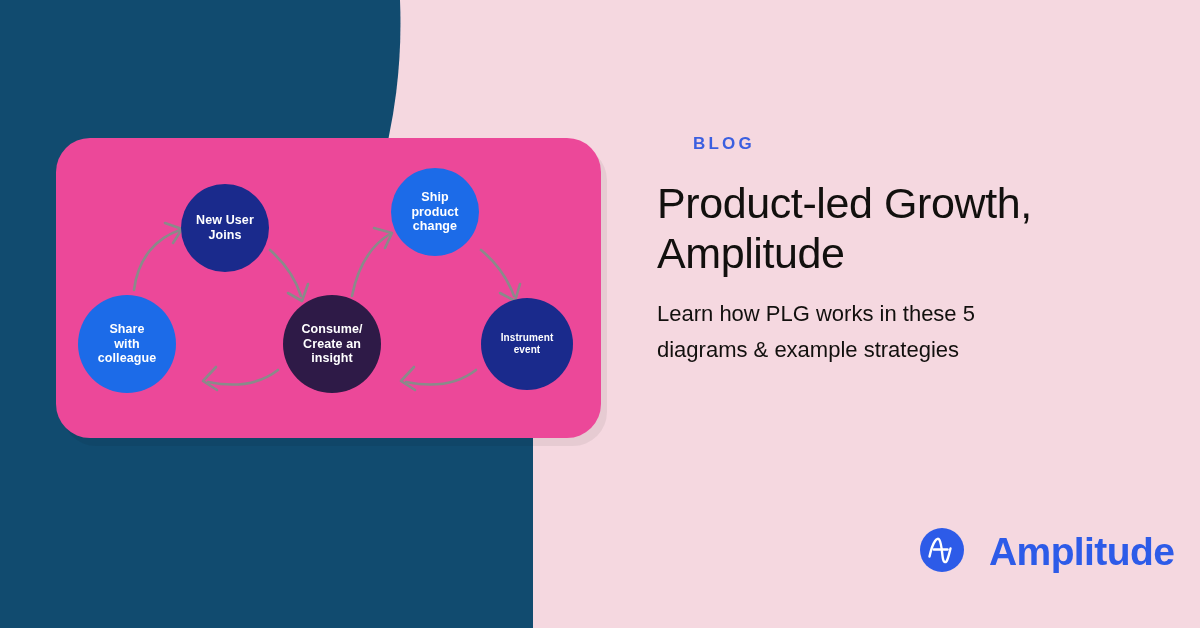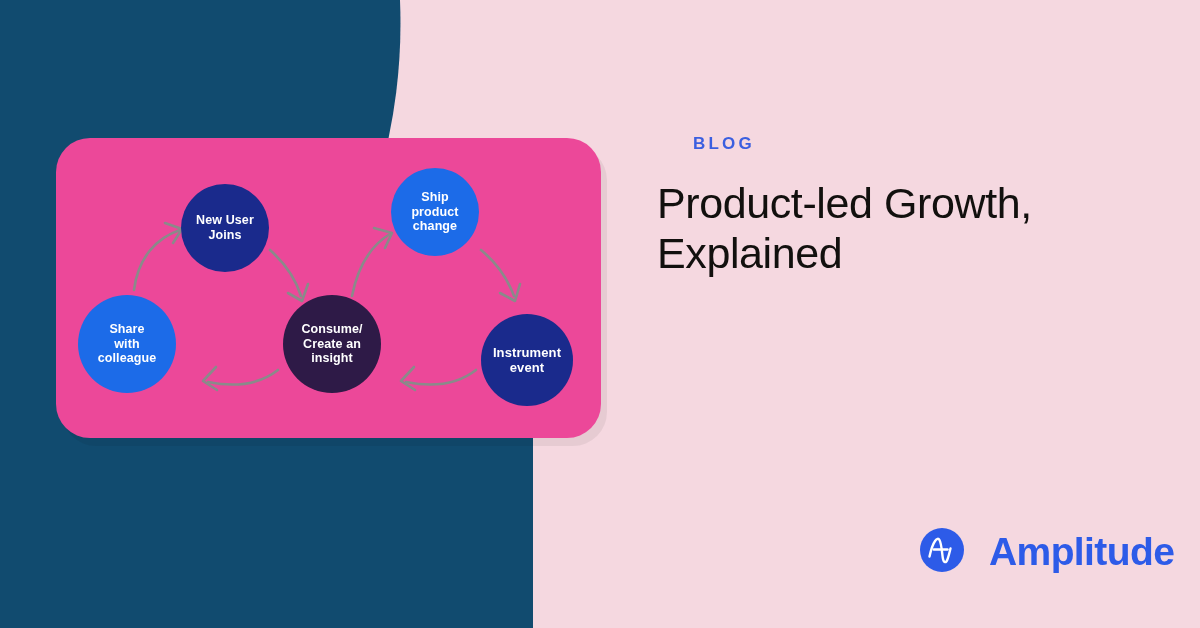--- a/index.html
+++ b/index.html
@@ -112,35 +112,36 @@
       <path d="M160,229 L147,243 L161,252"></path>
     </g>
   </svg>
   <div id="node-layer">
       <div class="node" style="left: 125px; top: 46px; width: 88px; height: 88px; background: rgb(26, 42, 140); font-size: 12.5px;">
         <span>New User<br>Joins</span>
       </div>
       <div class="node" style="left: 335px; top: 30px; width: 88px; height: 88px; background: rgb(28, 107, 232); font-size: 12.5px;">
         <span>Ship<br>product<br>change</span>
       </div>
-      <div class="node" style="left: 425px; top: 176px; width: 92px; height: 92px; background: rgb(26, 42, 140); font-size: 13px; text-align: center;">
+      <div class="node" style="left: 425px; top: 160px; width: 92px; height: 92px; background: rgb(26, 42, 140); font-size: 10px; text-align: center;">
         <span>Instrument<br>event</span>
       </div>
       <div class="node" style="left: 227px; top: 157px; width: 98px; height: 98px; background: rgb(46, 26, 71); font-size: 12.5px; align-items: center;">
         <span>Consume/<br>Create an<br>insight</span>
       </div>
       <div class="node" style="left: 22px; top: 157px; width: 98px; height: 98px; background: rgb(28, 107, 232); font-size: 12.5px;">
         <span>Share<br>with<br>colleague</span>
       </div>
     </div>
 </div>
 
 <div class="right">
   <div class="eyebrow" style="color: rgb(59, 95, 224); margin-left: 36px;">BLOG</div>
-  <h1 class="headline" style="color: rgb(18, 16, 14);">Product-led Growth, Explained</h1>
+  <h1 class="headline" style="color: rgb(18, 16, 14);">Product-led Growth, Amplitude</h1>
+  <p class="subhead" style="color: rgb(18, 16, 14);">Learn how PLG works in these 5 diagrams &amp; example strategies</p>
 
   <div class="logo">
     <span>
       <svg width="44" height="44" viewBox="0 0 44 44">
         <circle cx="22" cy="22" r="22" fill="#2D5BE8"></circle>
         <path d="M9.5 28.5 C13 12.5 17.5 8.5 19.5 12 C21.5 15.5 22 25 22.8 30 C23.6 35 26 35.5 27.6 31 C28.6 28.2 29.6 24 30.5 20.5" fill="none" stroke="#FFFFFF" stroke-width="2.4" stroke-linecap="round"></path>
         <path d="M13.8 21.5 L27.5 21.5" fill="none" stroke="#FFFFFF" stroke-width="2.4" stroke-linecap="round"></path>
       </svg>
     </span>
     <span class="logo-word" style="color: rgb(45, 91, 232);">Amplitude</span>

